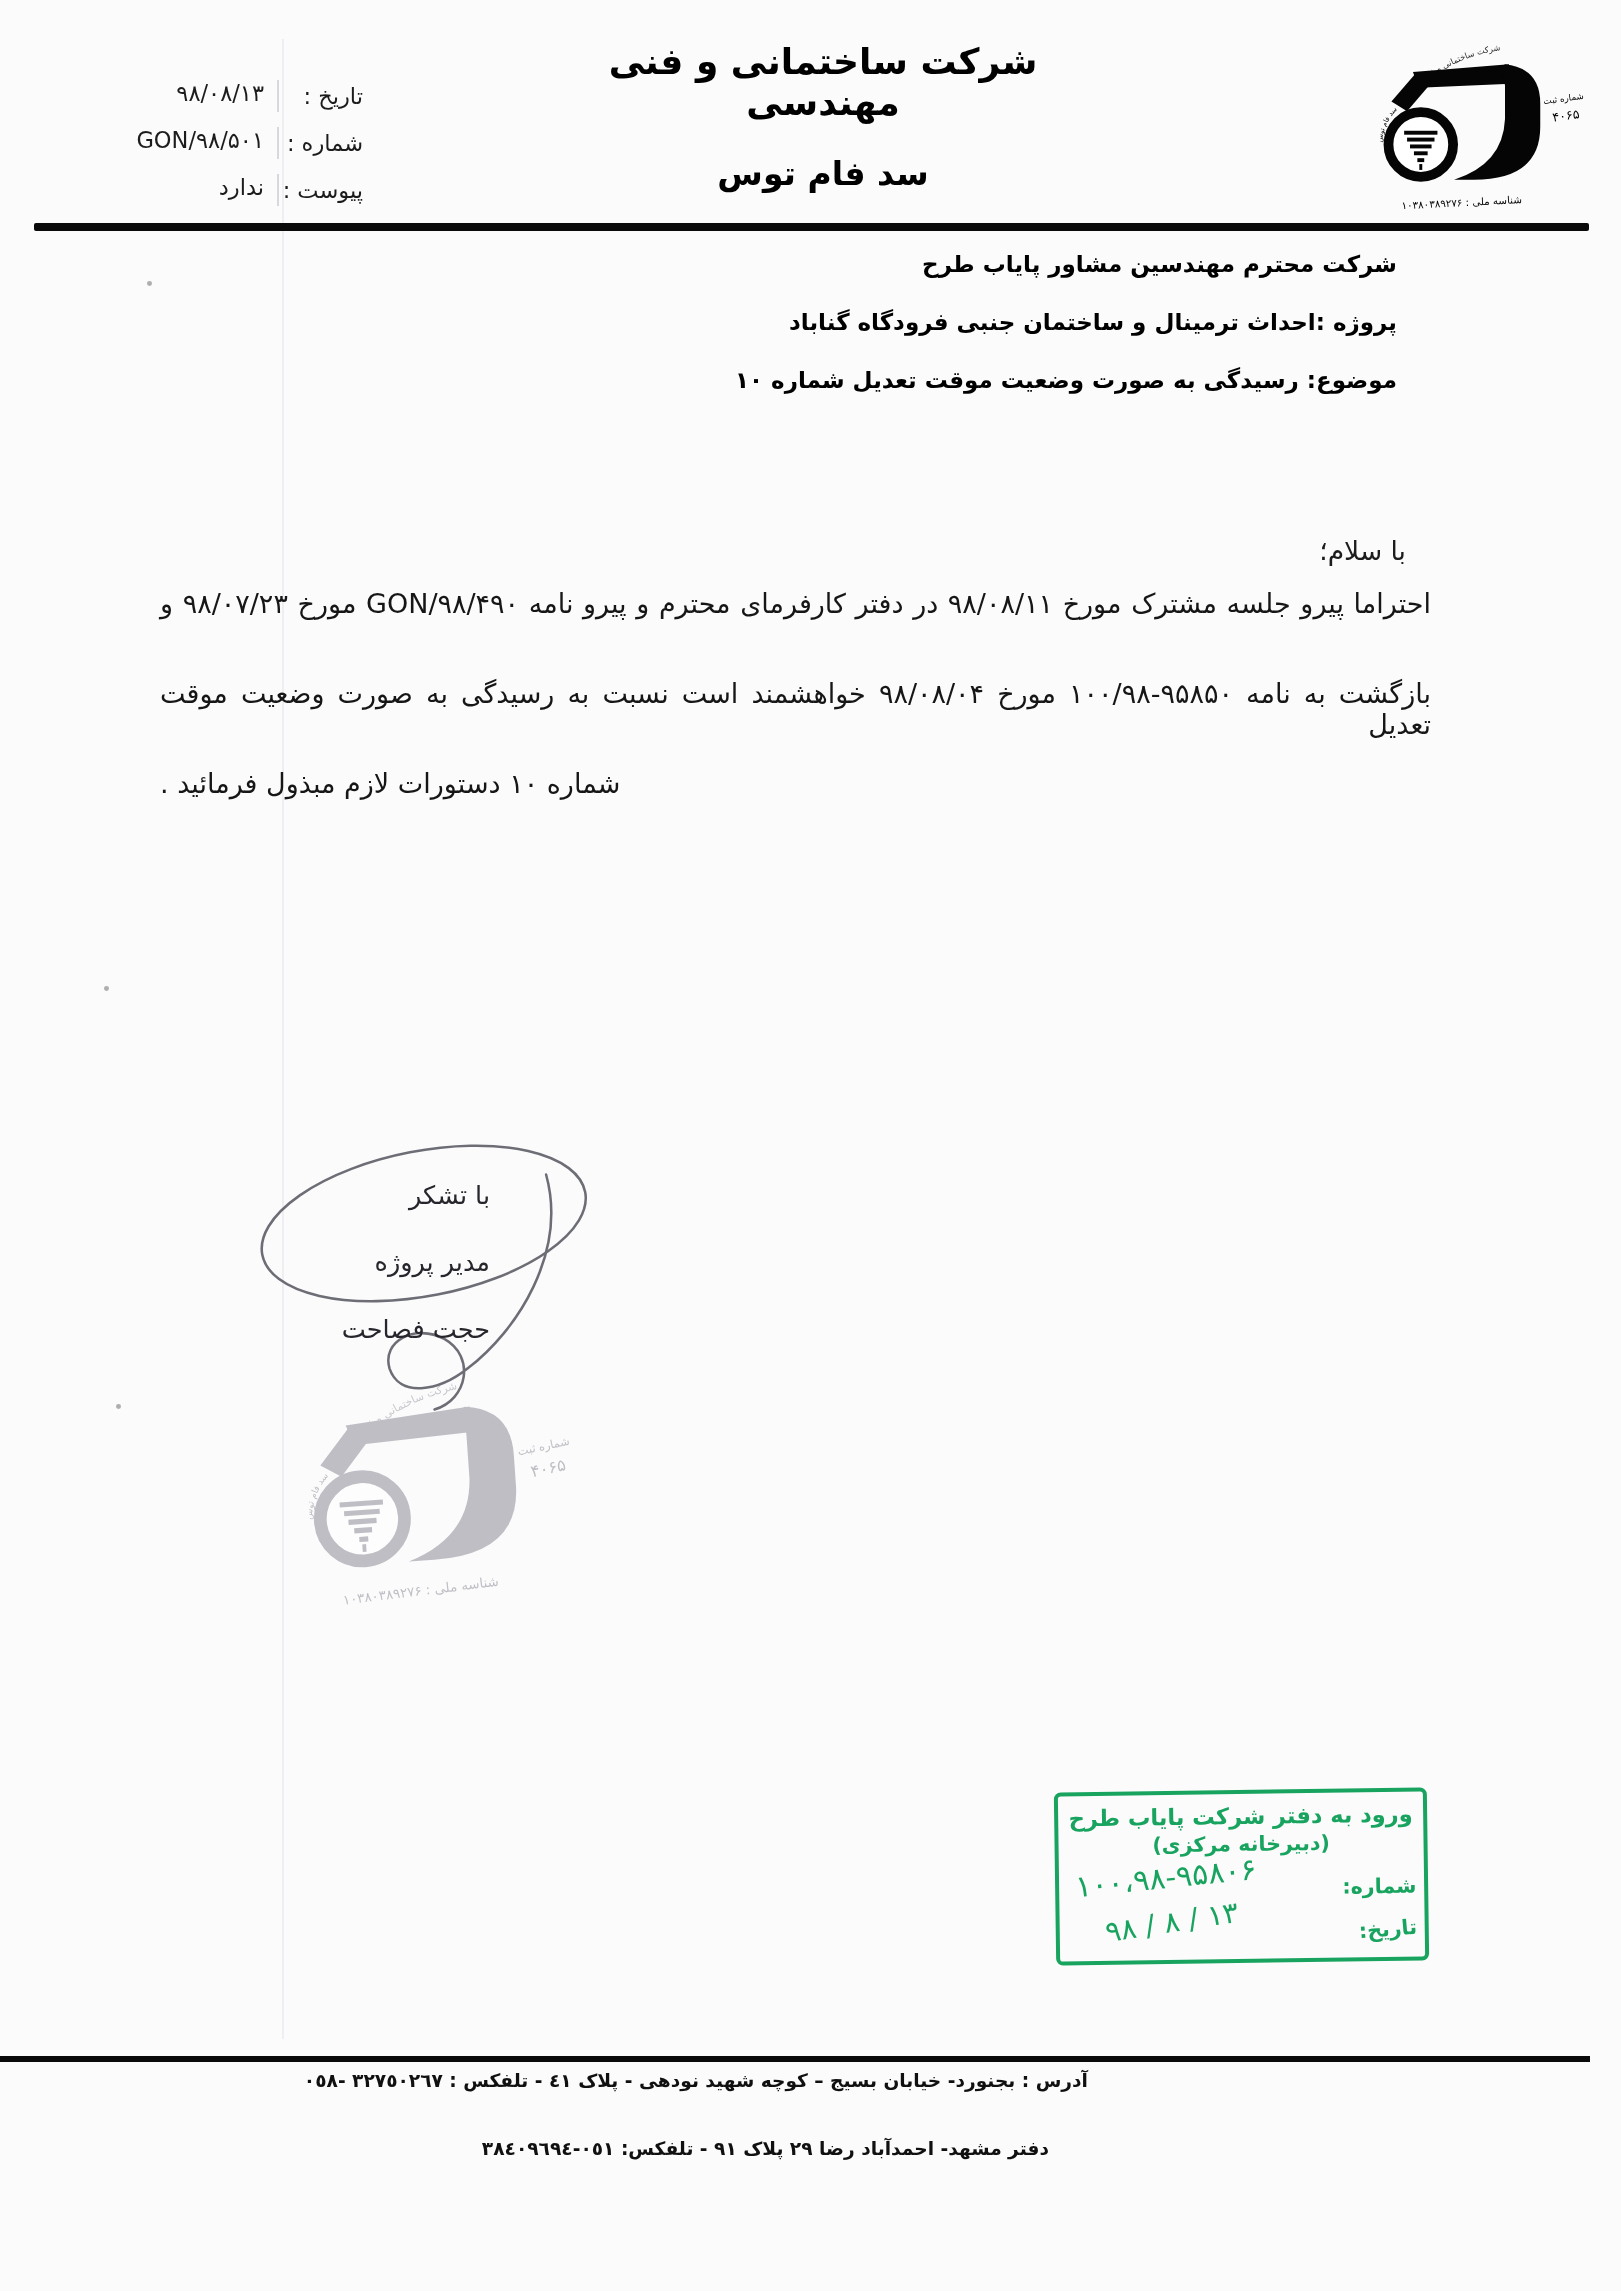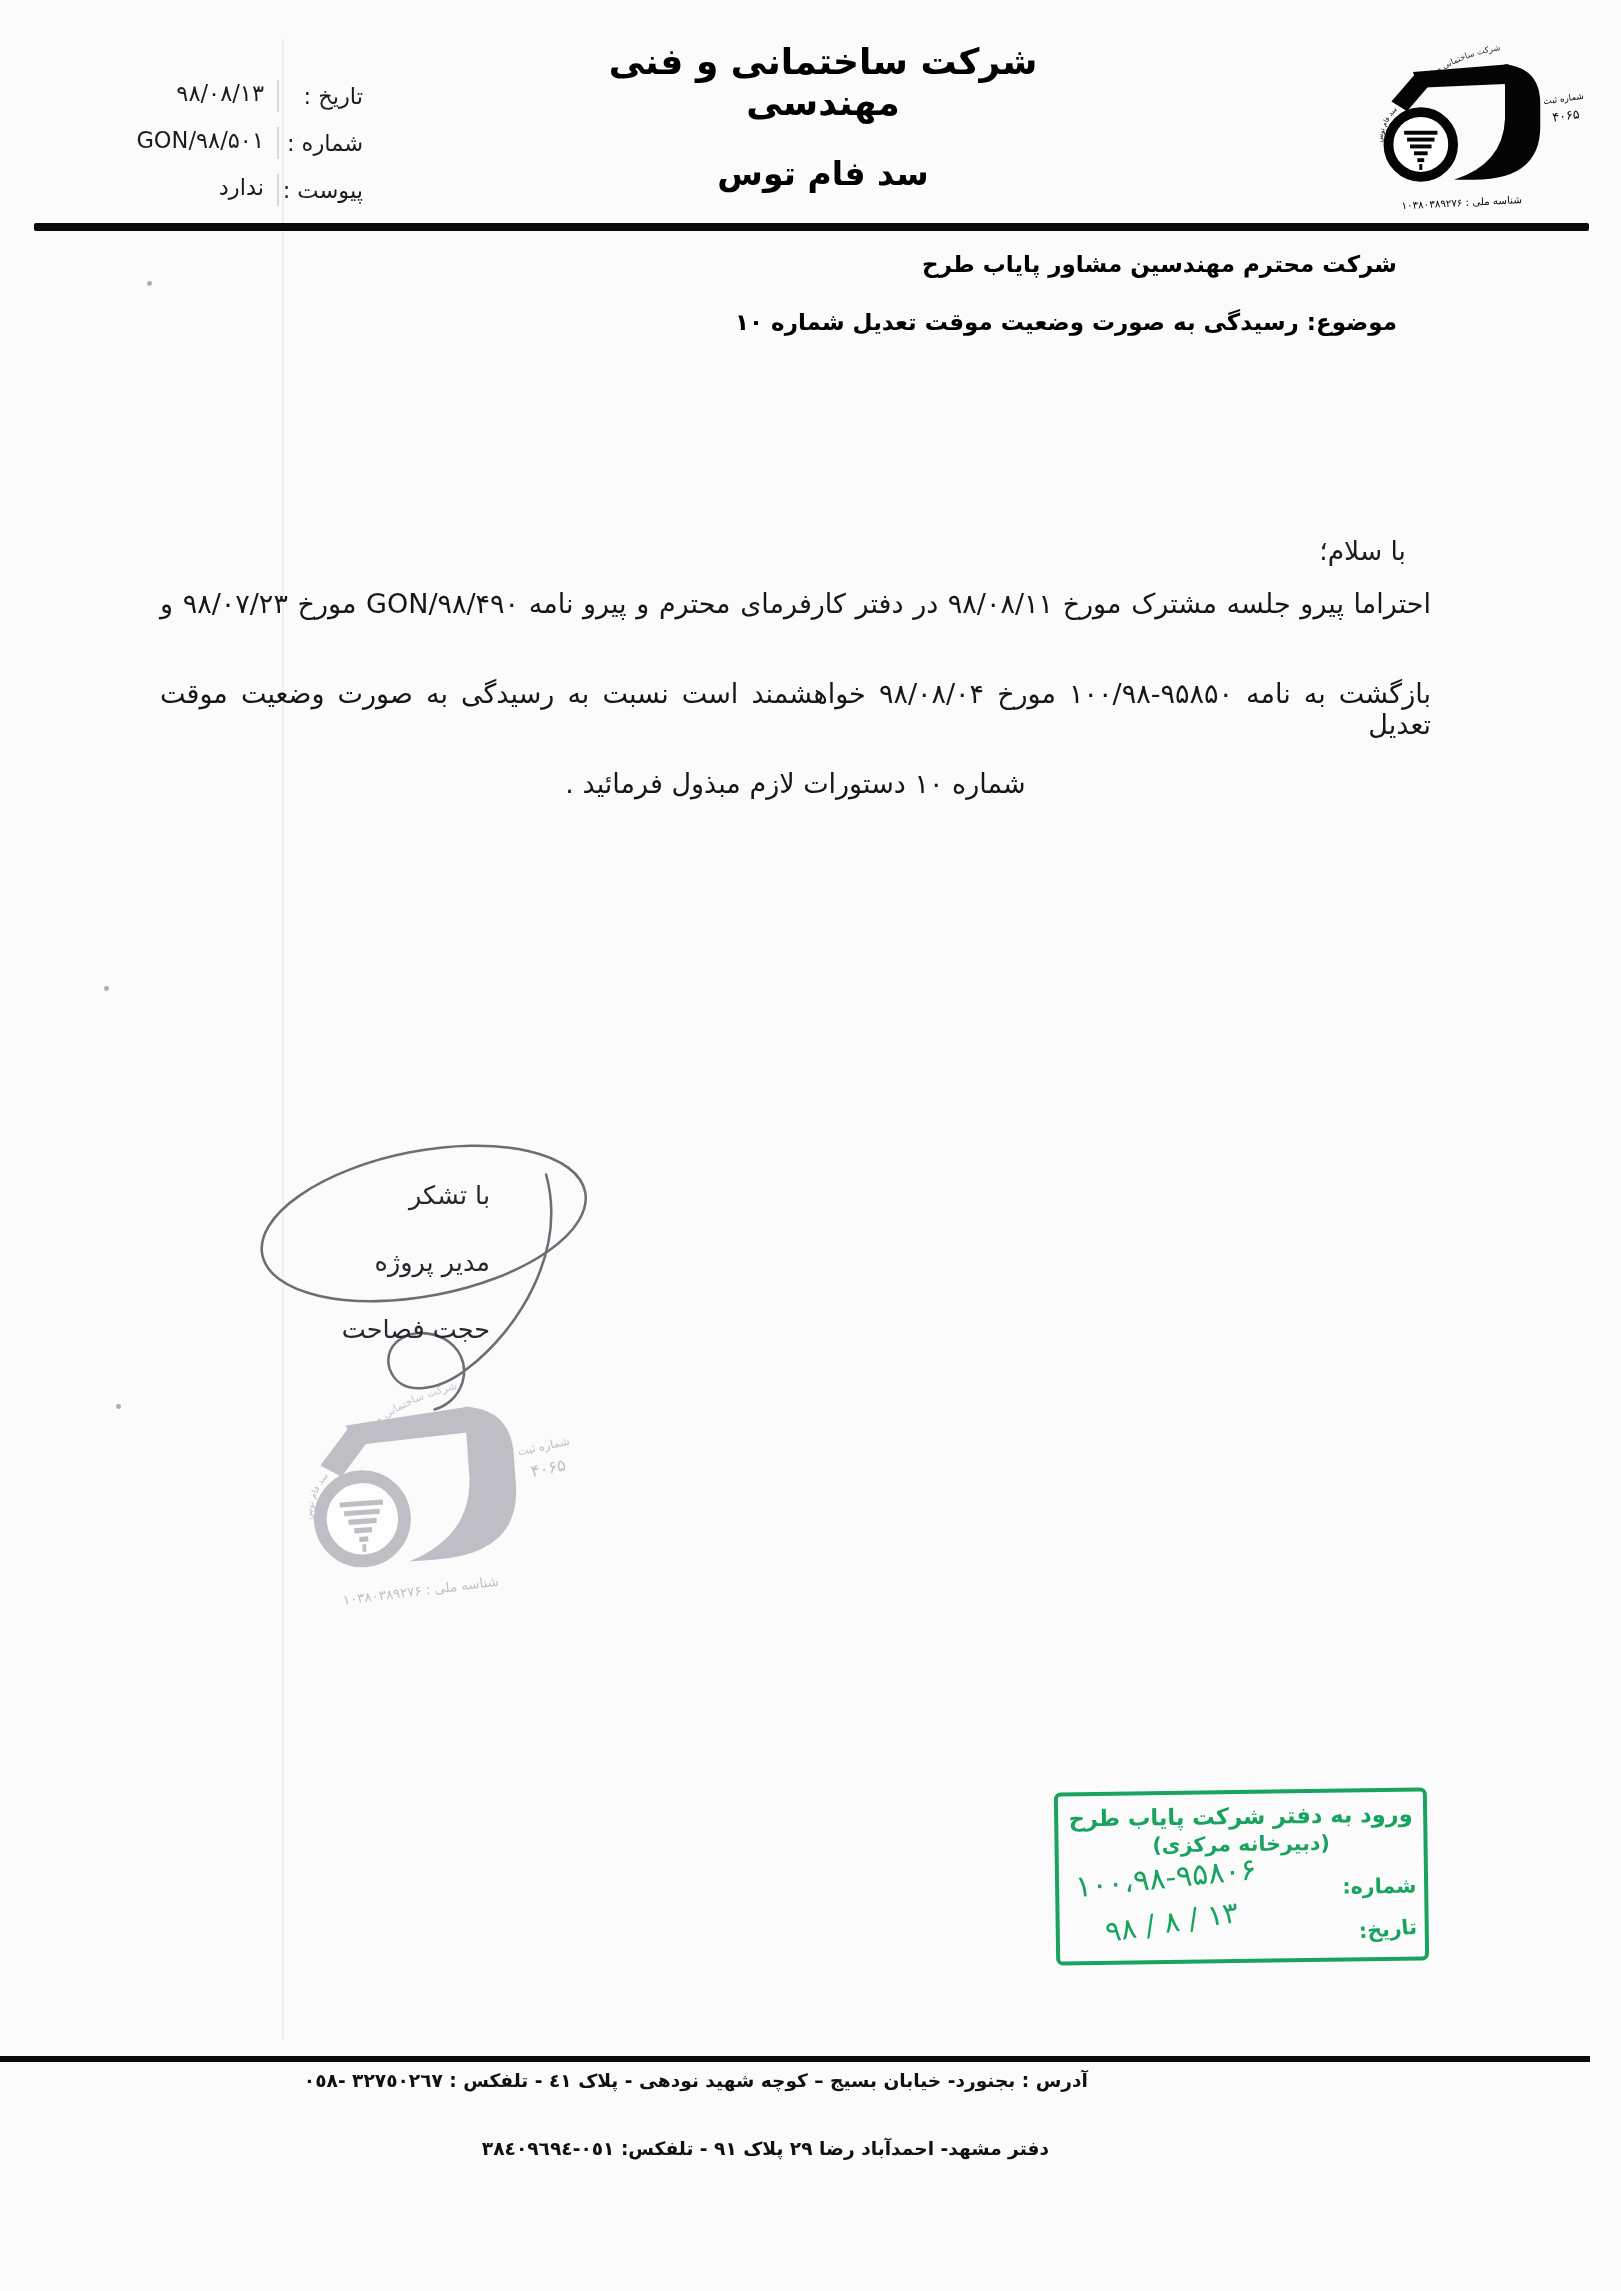--- a/index.html
+++ b/index.html
@@ -24,21 +24,21 @@
   .rule-top{position:absolute;left:34px;top:223px;width:1555px;height:7.8px;background:#0a0a0a;border-radius:2px;}
   
   .recipient{position:absolute;right:224px;top:251px;direction:rtl;text-align:right;font-weight:bold;color:#000;}
   .recipient div{font-size:23px;margin-bottom:32px;white-space:nowrap;}
   
   .salutation{position:absolute;right:215px;top:535px;direction:rtl;font-size:26.5px;}
   .body-line{position:absolute;left:160px;width:1271px;direction:rtl;font-size:27px;color:#161616;white-space:normal;}
   .bl-just{text-align:justify;text-align-last:justify;}
   .bl1{top:588px;}
   .bl2{top:678px;}
-  .bl3{top:768px;text-align:center;}
+  .bl3{top:768px;text-align:left;}
   
   .sig-block{
     position:absolute;left:279px;top:1162px;width:211px;direction:rtl;text-align:right;
     font-size:25.5px;line-height:67px;color:#26262c;
   }
   .sig-svg{position:absolute;left:223px;top:1106px;width:423px;height:325px;}
   .logo-ghost{
     position:absolute;left:286px;top:1360px;width:306px;height:243px;
     color:#8e8e98;opacity:.55;transform:rotate(-4deg);
   }
@@ -129,20 +129,21 @@
   </div>
 
   <svg class="logo-main" viewBox="0 0 240 190">
     <use href="#co-logo"></use>
   </svg>
 
   <div class="rule-top"></div>
 
   <div class="recipient">
     <div>شرکت محترم مهندسین مشاور پایاب طرح</div>
+    <div>پروژه :احداث ترمینال و ساختمان جنبی فرودگاه گناباد</div>
     <div>موضوع: رسیدگی به صورت وضعیت موقت تعدیل شماره ۱۰</div>
   </div>
 
   <div class="salutation">با سلام؛</div>
   <div class="body-line bl1 bl-just">احتراما پیرو جلسه مشترک مورخ ۹۸/۰۸/۱۱ در دفتر کارفرمای محترم و پیرو نامه  ⁦GON/۹۸/۴۹۰⁩ مورخ ۹۸/۰۷/۲۳ و</div>
   <div class="body-line bl2 bl-just">بازگشت به نامه ۹۵۸۵۰-۱۰۰/۹۸ مورخ ۹۸/۰۸/۰۴ خواهشمند است نسبت به رسیدگی به صورت وضعیت موقت تعدیل</div>
   <div class="body-line bl3">شماره ۱۰ دستورات لازم مبذول فرمائید .</div>
 
   <svg class="sig-svg" viewBox="0 0 432 332">
     <g fill="none" stroke="#55555f" stroke-width="2.6" opacity=".85" stroke-linecap="round">

